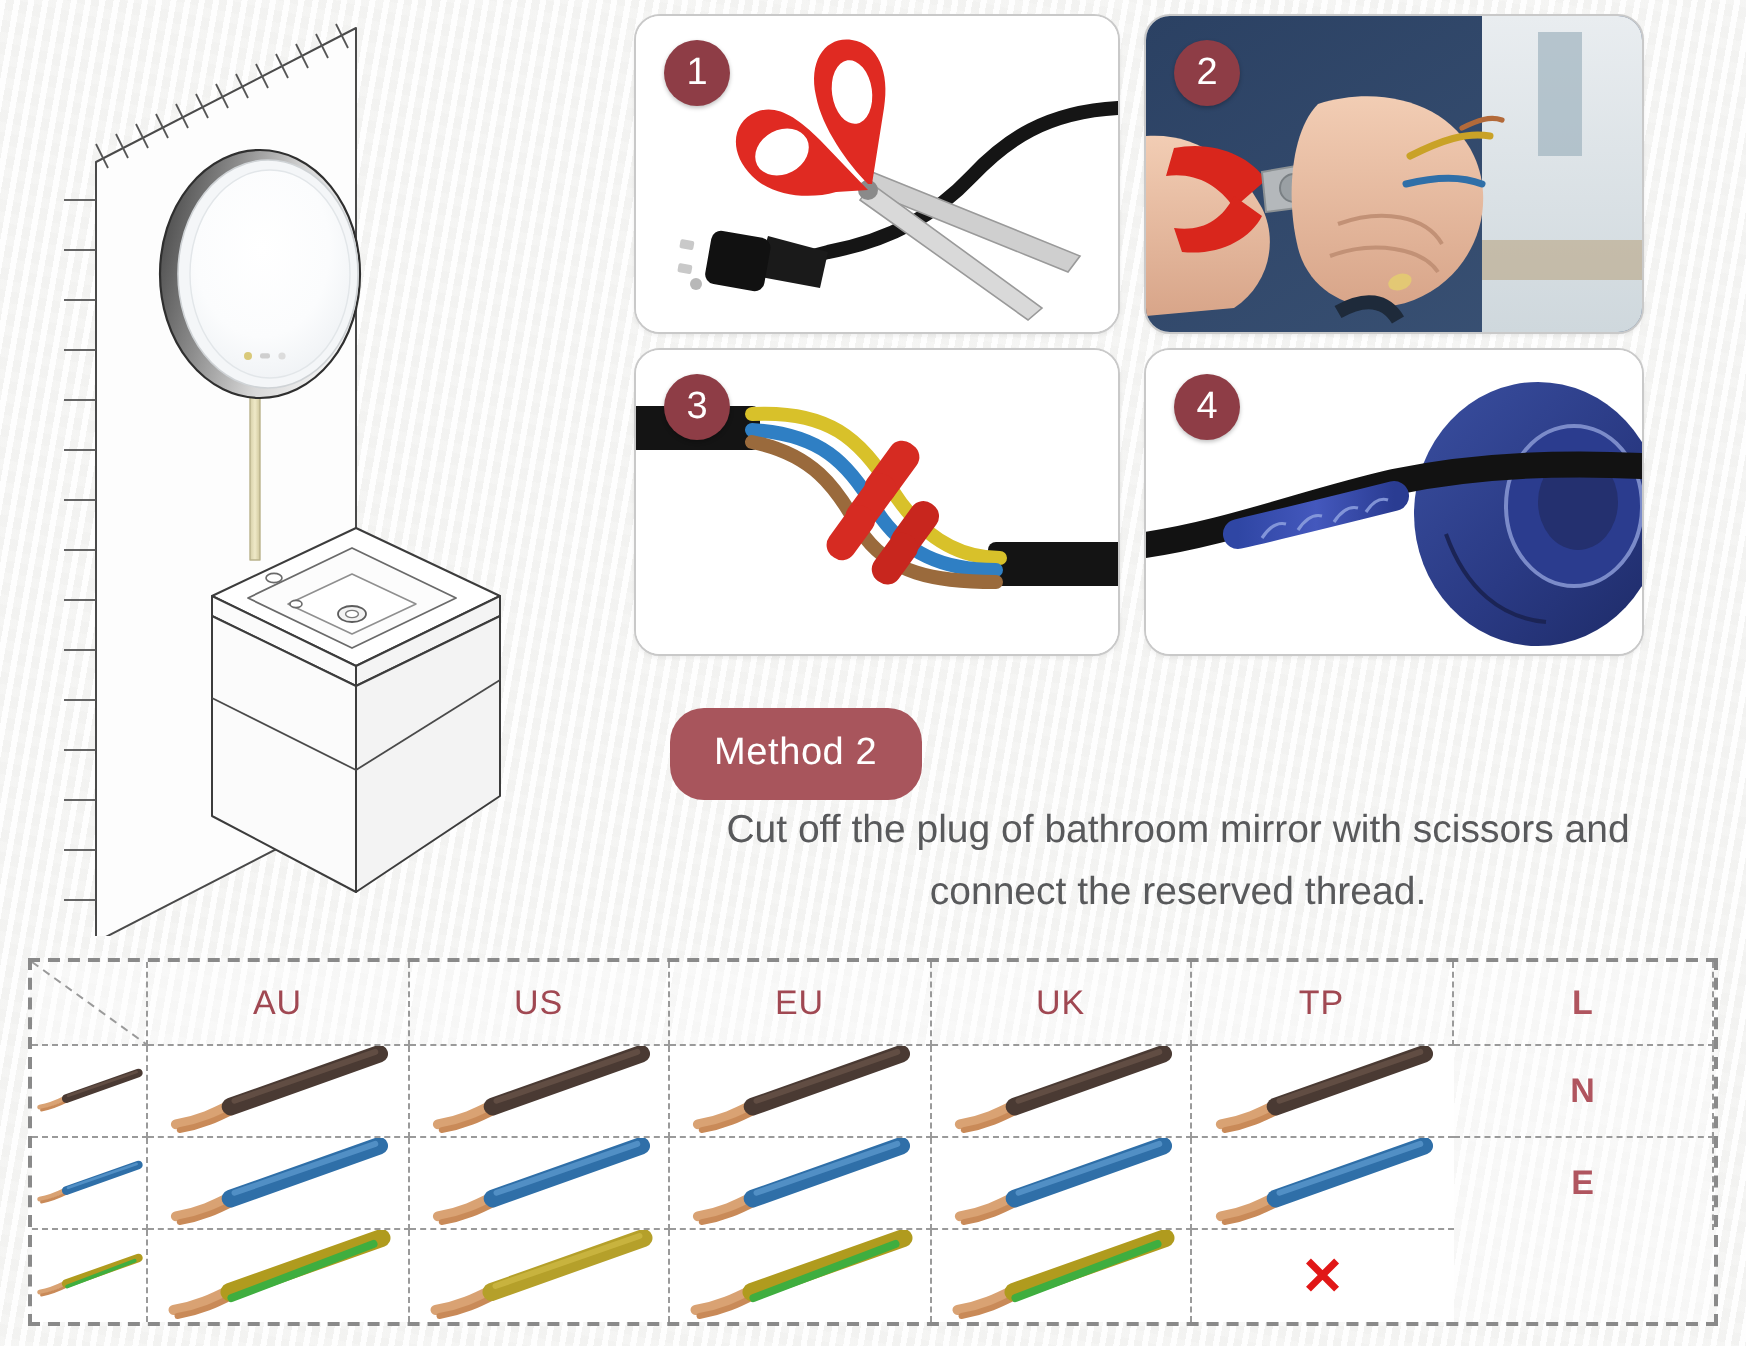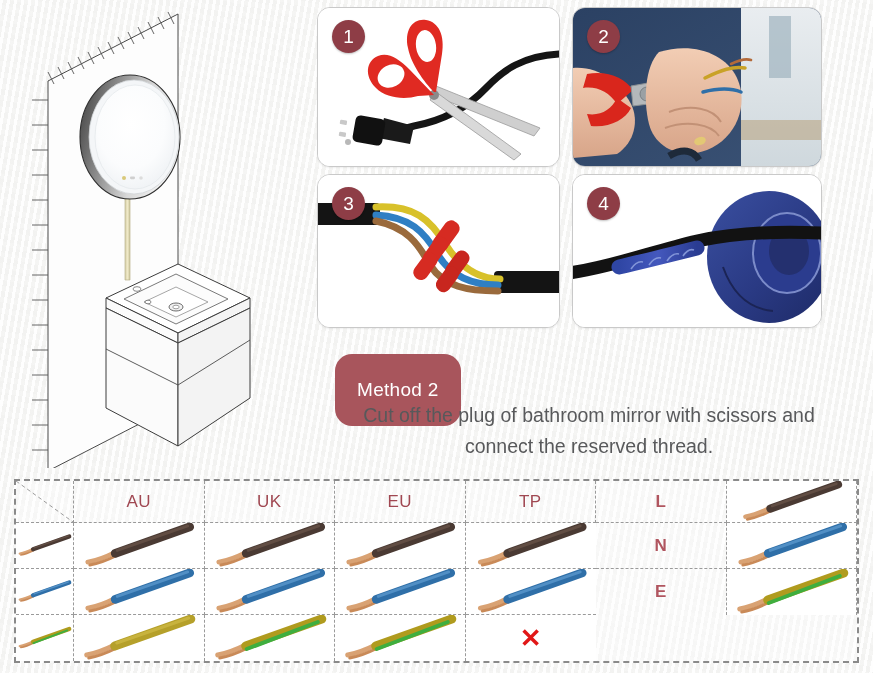--- a/index.html
+++ b/index.html
@@ -69,21 +69,21 @@
     box-shadow: 0 1px 2px rgba(0,0,0,0.25);
   }
   .panel-art { position: absolute; inset: 0; z-index: 2; }
 
   
   #method-badge {
     position: absolute;
     left: 335px;
     top: 354px;
     height: 38px;
-    padding: 17px 22px;
+    padding: 4px 22px;
     border-radius: 17px;
     background: #a8555c;
     color: #ffffff;
     font-size: 19px;
     display: flex;
     align-items: center;
     justify-content: center;
     letter-spacing: 0.3px;
   }
   #method-description {
@@ -397,22 +397,23 @@
   <div id="method-description">Cut off the plug of bathroom mirror with scissors and connect the reserved thread.</div>
 
   <div id="wiring-table">
 
     <div class="cell corner-cell">
       <svg viewBox="0 0 58 42" preserveAspectRatio="none">
         <line x1="0" y1="0" x2="58" y2="42" stroke="#9a9a9a" stroke-width="1" stroke-dasharray="4 3"></line>
       </svg>
     </div>
     <div class="cell col-head">AU</div>
+    <div class="cell col-head">US</div>
+    <div class="cell col-head">EU</div>
     <div class="cell col-head">UK</div>
-    <div class="cell col-head">EU</div>
     <div class="cell col-head">TP</div>
 
     <div class="cell row-head">L</div>
     <div class="cell wire-cell">
         <svg class="wire-svg" viewBox="0 0 120 46" preserveAspectRatio="xMidYMid meet">
           <g>
             <path d="M8 40 C 20 38, 28 34, 36 30" stroke="#d9a273" stroke-width="5" fill="none" stroke-linecap="round"></path>
             <path d="M10 43 C 22 41, 30 37, 38 33" stroke="#c98a58" stroke-width="3" fill="none" stroke-linecap="round"></path>
             <path d="M36 31 L112 4" stroke="#4a3a33" stroke-width="9" stroke-linecap="round" fill="none"></path>
             <path d="M38 28 L110 3" stroke="#6b564a" stroke-width="3" stroke-linecap="round" fill="none" opacity="0.7"></path>

